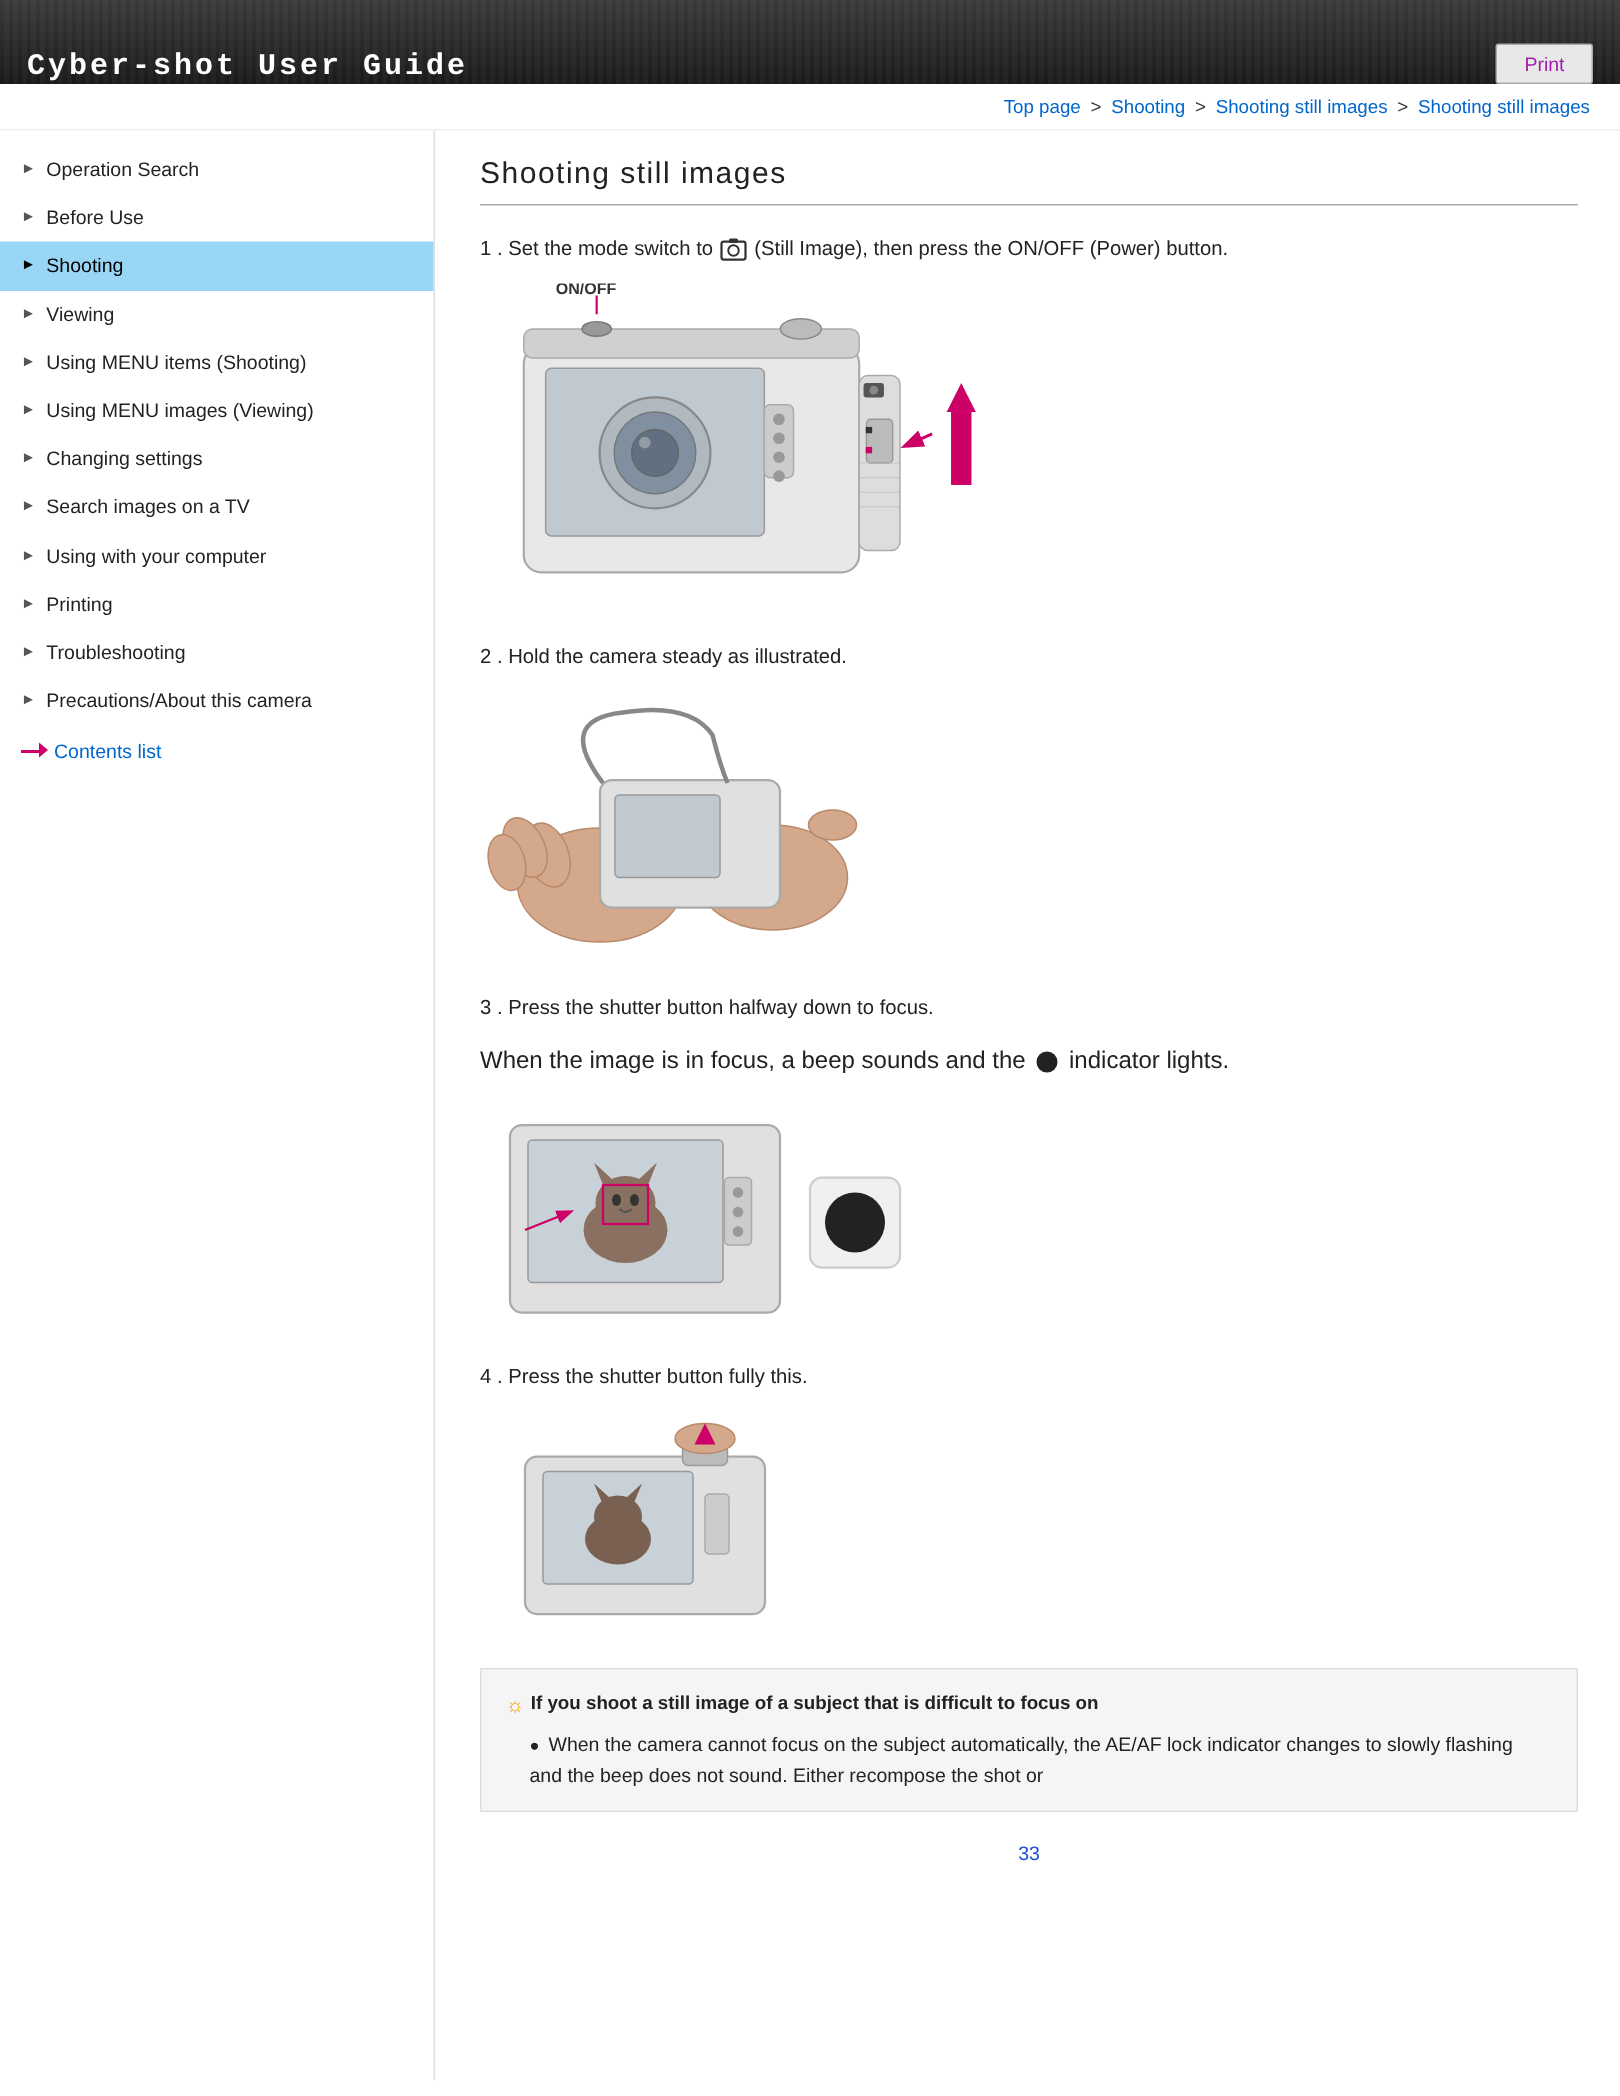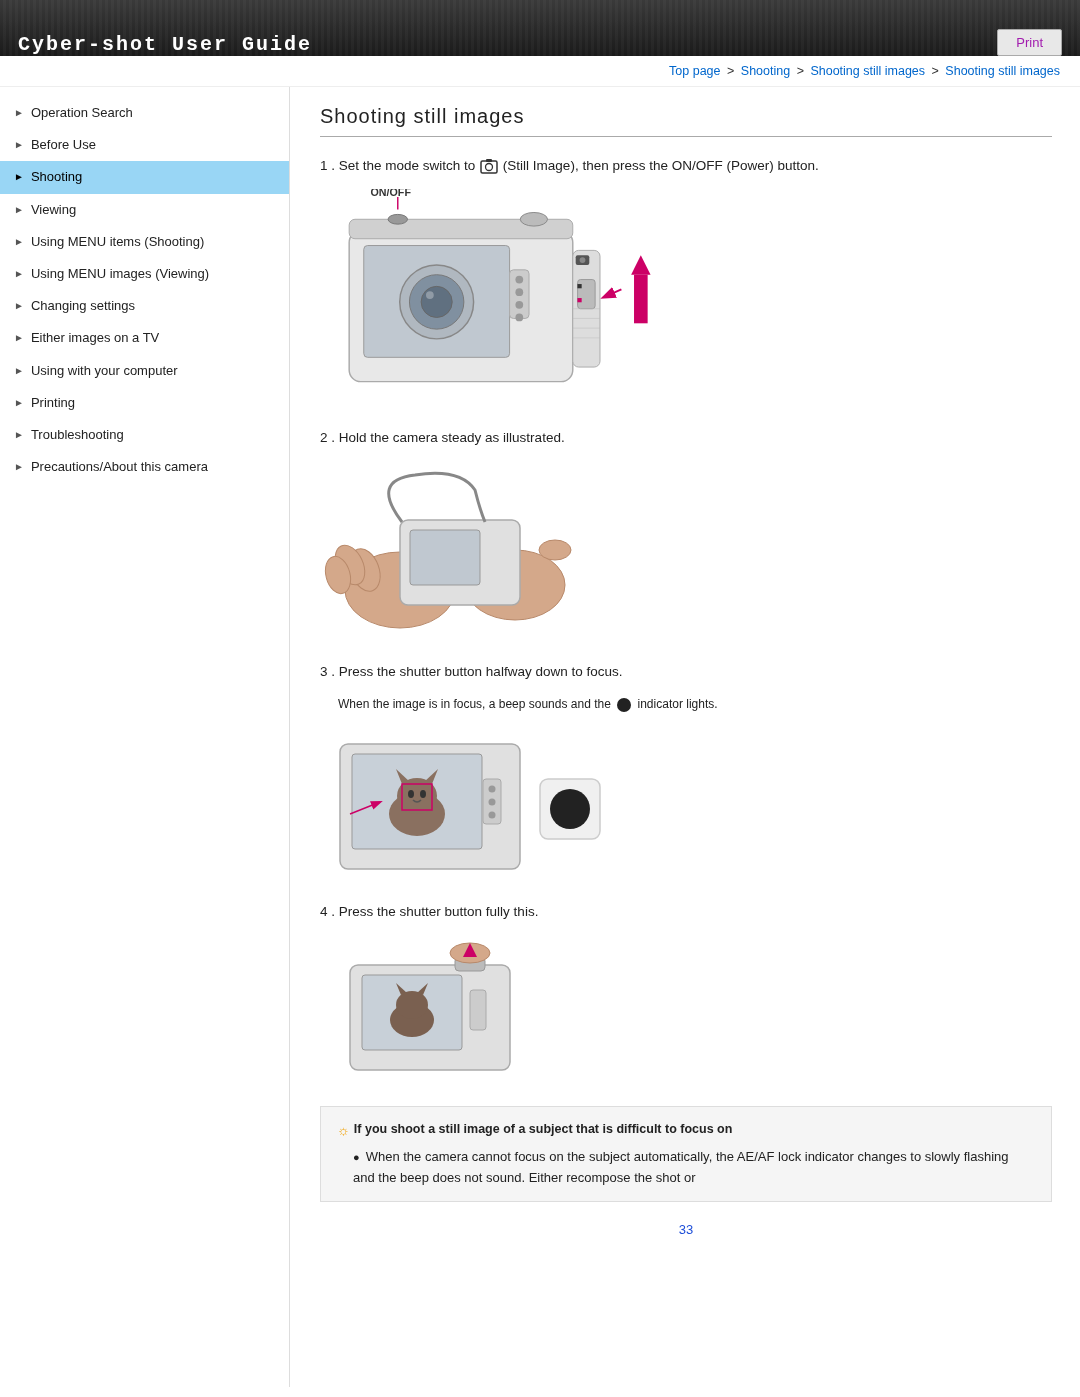--- a/index.html
+++ b/index.html
@@ -239,22 +239,21 @@
       display: inline-block;
       width: 14px;
       height: 14px;
       background: #222;
       border-radius: 50%;
       vertical-align: middle;
       margin: 0 3px;
     }
 
     .step-indent {
-      margin-left: 18px;
-      font-size: 12px;
+      font-size: 16px;
       line-height: 1.6;
       margin-bottom: 10px;
     }
   </style>
 </head>
 <body>
 
 <div class="header">
   <span class="header-title">Cyber-shot User Guide</span>
   <button class="print-button">Print</button>
@@ -296,38 +295,42 @@
     <div class="sidebar-item">
       <span class="sidebar-arrow">►</span>
       <span>Using MENU images (Viewing)</span>
     </div>
     <div class="sidebar-item">
       <span class="sidebar-arrow">►</span>
       <span>Changing settings</span>
     </div>
     <div class="sidebar-item">
       <span class="sidebar-arrow">►</span>
-      <span>Either images on a TV</span>
+      <span>Search images on a TV</span>
     </div>
     <div class="sidebar-item">
       <span class="sidebar-arrow">►</span>
       <span>Using with your computer</span>
     </div>
     <div class="sidebar-item">
       <span class="sidebar-arrow">►</span>
       <span>Printing</span>
     </div>
     <div class="sidebar-item">
       <span class="sidebar-arrow">►</span>
       <span>Troubleshooting</span>
     </div>
     <div class="sidebar-item">
       <span class="sidebar-arrow">►</span>
       <span>Precautions/About this camera</span>
     </div>
+    <a class="contents-link">
+      <span class="contents-arrow"></span>
+      <span>Contents list</span>
+    </a>
   </nav>
 
   <main class="content">
 
     <h1 class="page-title">Shooting still images</h1>
 
     <div class="step-text">
       <span>1 .</span>
       <span> Set the mode switch to
         <svg style="display:inline;vertical-align:middle;" width="20" height="20" viewBox="0 0 20 20">

